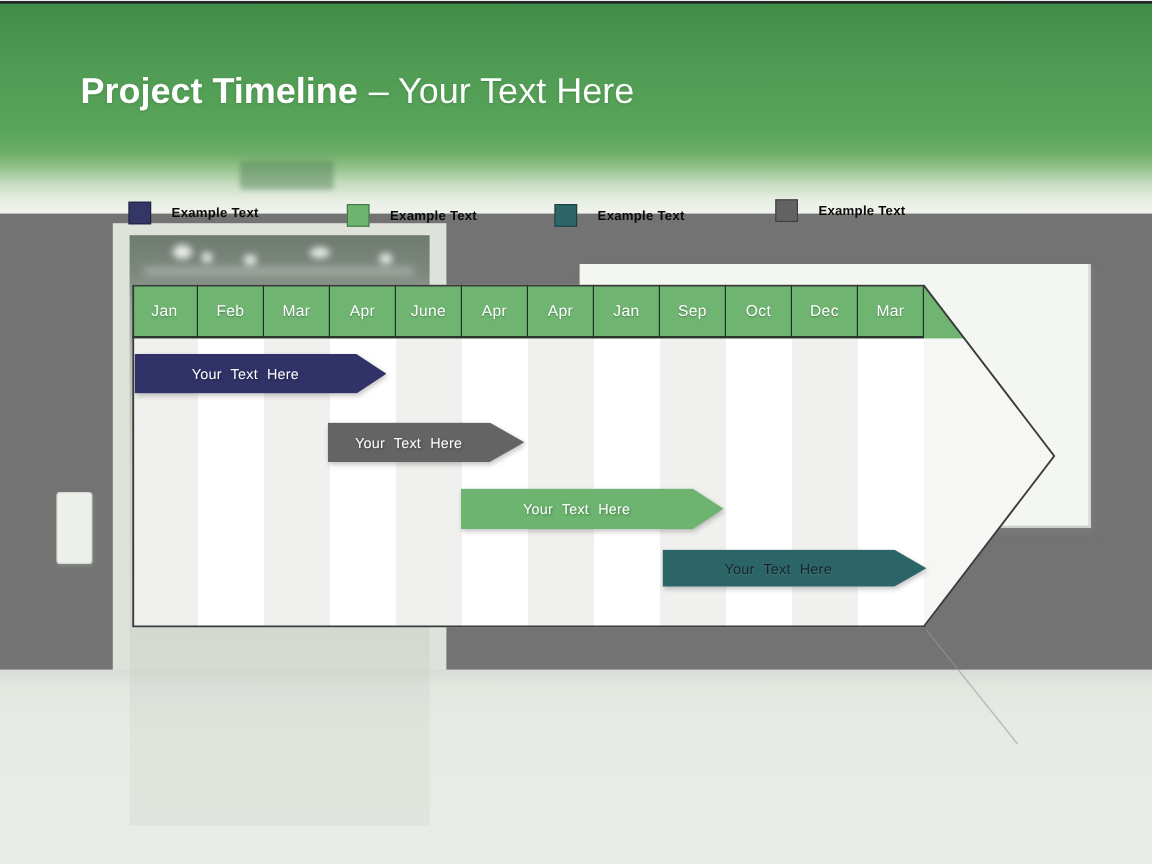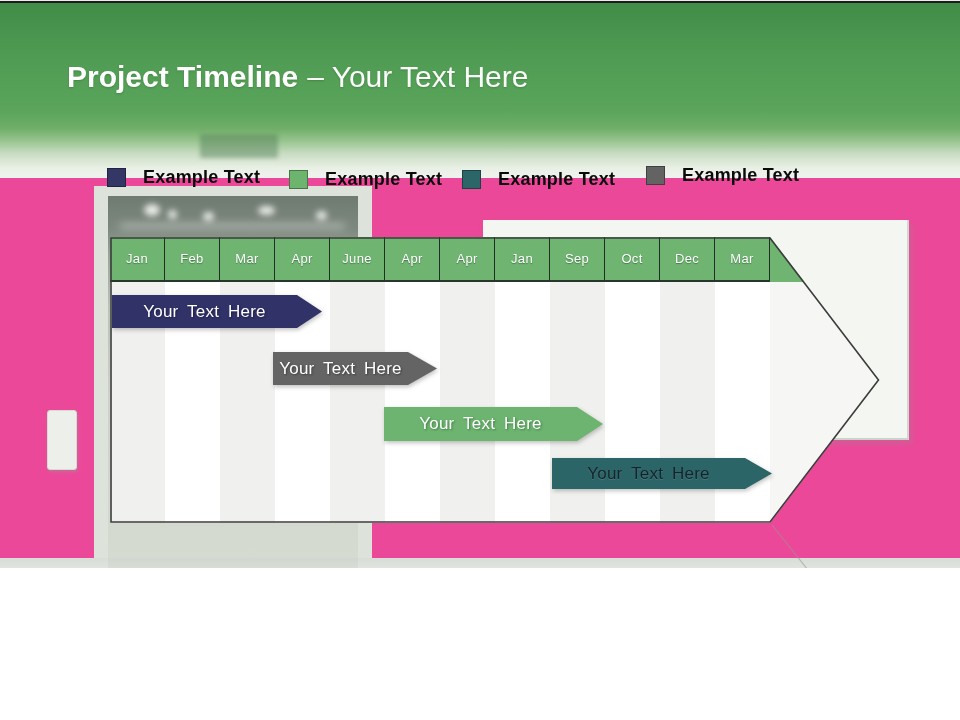--- a/index.html
+++ b/index.html
@@ -1,18 +1,18 @@
 <!DOCTYPE html>
 <html><head>
 <meta charset="utf-8">
 <style>
   html,body{margin:0;padding:0;}
   .slide{
-    position:relative; width:960px; height:568px; overflow:hidden;
-    background:#ec4899;
+    position:relative; width:960px; height:720px; overflow:hidden;
+    background:#737373;
     font-family:"Liberation Sans", sans-serif;
   }
   
   .top-hairline{position:absolute;left:0;top:0;width:960px;height:1px;background:#ececec;z-index:6;}
   .top-line{position:absolute;left:0;top:1px;width:960px;height:2px;background:#1d1d1d;z-index:6;}
   .title-band{
     position:absolute;left:0;top:0;width:960px;height:178px;z-index:2;
     background:linear-gradient(180deg,#408c48 0%,#519c54 34%,#5aa55b 62%,#6fae68 72%,#97c48e 79%,#c7dcc1 86%,#e8efe4 94%,#f0f3ee 100%);
   }
   .slide-title{
@@ -49,21 +49,21 @@
     background:linear-gradient(180deg,#d8ded7 0px,#e2e7e0 14px,#e8ebe5 45px,#eaede7 100%);
   }
   .door-reflection{left:108px;top:558px;width:250px;height:130px;background:rgba(150,160,150,.10);z-index:2;}
   
   .legend-item{position:absolute;display:flex;align-items:center;height:21px;z-index:5;}
   .legend-sq{width:19px;height:19px;border:1px solid rgba(0,0,0,.35);box-sizing:border-box;}
   .sq-navy{background:#343766;}
   .sq-green{background:#6db56f;}
   .sq-teal{background:#2d6668;}
   .sq-gray{background:#636363;}
-  .legend-label{margin-left:17px;font-size:18px;font-weight:700;color:#0b0b0b;letter-spacing:.2px;white-space:nowrap;}
+  .legend-label{margin-left:17px;font-size:11px;font-weight:700;color:#0b0b0b;letter-spacing:.2px;white-space:nowrap;}
   .li-1{left:107px;top:167px;}
   .li-2{left:289px;top:169px;}
   .li-3{left:462px;top:169px;}
   .li-4{left:646px;top:165px;}
   
   .chart{position:absolute;left:110px;top:237px;width:790px;height:430px;z-index:4;}
   .chart-clip{
     position:absolute;left:0;top:0;width:770px;height:286px;background:#f6f7f5;
     clip-path:polygon(0 0,660px 0,769px 143px,660px 286px,0 286px);
     filter:drop-shadow(0 3px 3px rgba(100,105,100,.30));
@@ -79,21 +79,21 @@
     display:flex;align-items:center;justify-content:center;
     color:#ffffff;font-size:13px;letter-spacing:.3px;
     text-shadow:0 1px 1px rgba(25,55,30,.45);
   }
   .barwrap{position:absolute;filter:drop-shadow(1px 2px 2px rgba(50,50,50,.30));}
   .bar{
     width:100%;height:100%;box-sizing:border-box;
     clip-path:polygon(0 0,calc(100% - var(--head)) 0,100% 50%,calc(100% - var(--head)) 100%,0 100%);
     padding-right:var(--head);
     display:flex;align-items:center;justify-content:center;
-    font-size:17px;letter-spacing:.2px;word-spacing:4px;white-space:nowrap;
+    font-size:12px;letter-spacing:.2px;word-spacing:4px;white-space:nowrap;
   }
   .bar-navy{background:#313368;color:#ffffff;text-shadow:1px 1px 2px rgba(10,10,40,.5);}
   .bar-gray{background:#646464;color:#ffffff;text-shadow:1px 1px 2px rgba(30,30,30,.5);}
   .bar-green{background:#6cb46f;color:#ffffff;text-shadow:1px 1px 2px rgba(40,85,45,.55);}
   .bar-teal{background:#2c6568;color:#15242c;text-shadow:0 1px 1px rgba(255,255,255,.15);}
   .bw-1{left:2px;top:58px;width:210px;height:33px;}
   .bw-2{left:163px;top:115px;width:164px;height:33px;}
   .bw-3{left:274px;top:170px;width:219px;height:34px;}
   .bw-4{left:442px;top:221px;width:220px;height:31px;}
   .outline-svg{position:absolute;left:0;top:0;width:790px;height:430px;pointer-events:none;}

